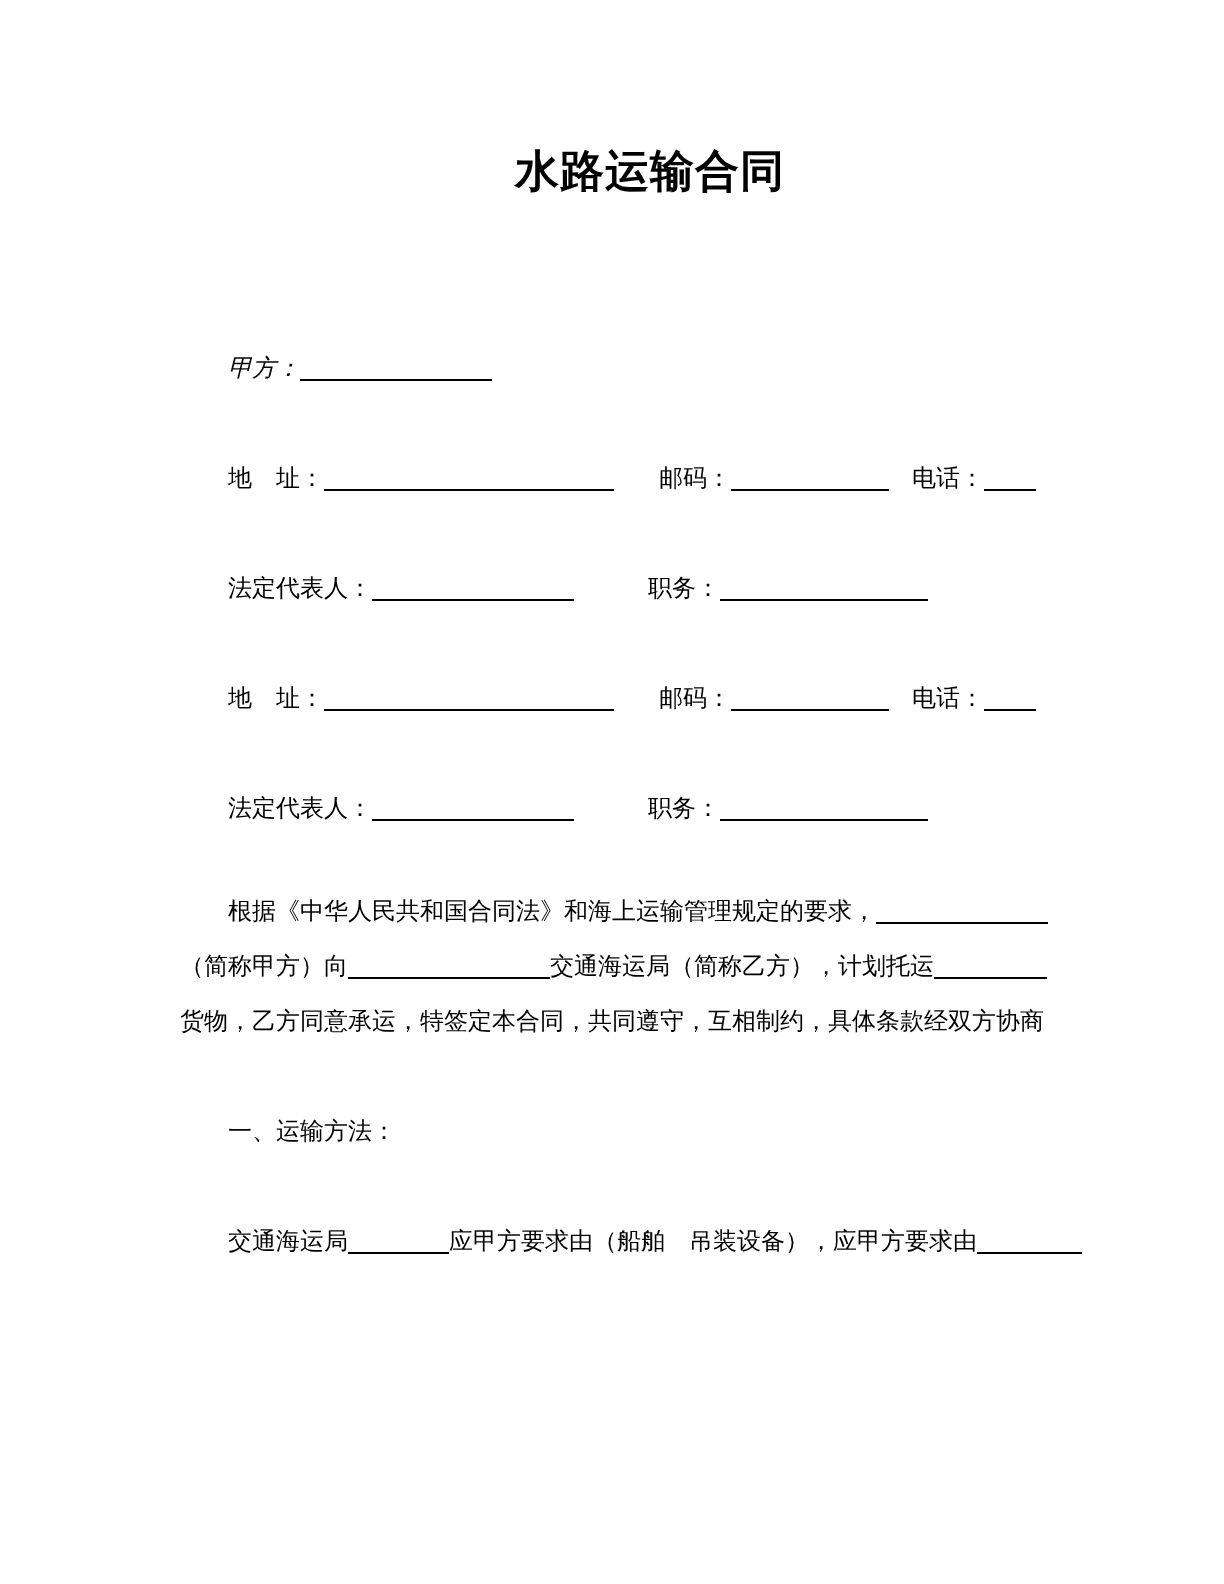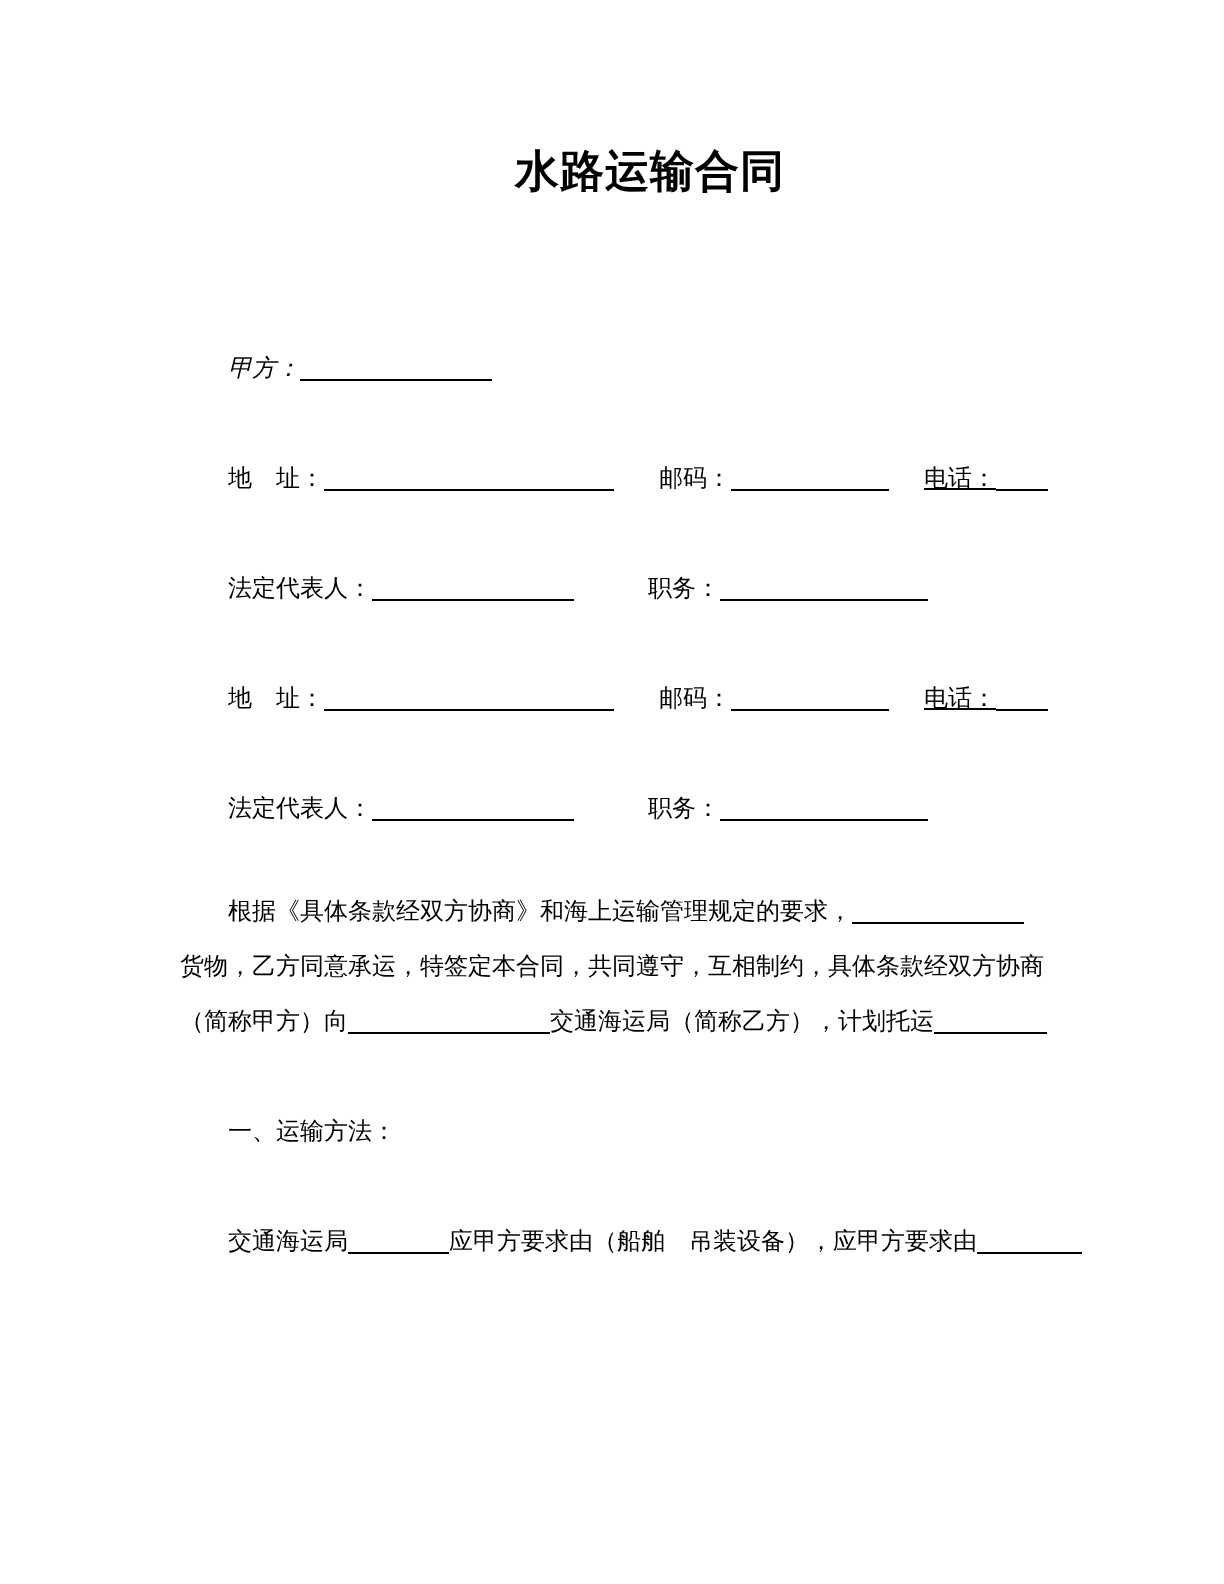--- a/index.html
+++ b/index.html
@@ -46,21 +46,21 @@
   .w-zip   { width:158px; }
   .w-phone { width:52px;  }
   .w-legal { width:202px; }
   .w-pos   { width:208px; }
   .w-p1    { width:172px; }
   .w-p2a   { width:202px; }
   .w-p2b   { width:113px; }
   .w-c1    { width:101px; }
   .w-c2    { width:105px; }
   .ml-zip   { margin-left:45px;text-align:right; }
-  .ml-phone { margin-left:35px;text-decoration:underline; }
+  .ml-phone { margin-left:23px; }
   .ml-pos   { margin-left:74px;margin-top:12px; }
   .para { margin-top:48px; }
   .pline {
     line-height:55px;
     white-space:nowrap;
   }
   .heading-row, .clause-row {
     margin-top:55px;
     line-height:55px;
     white-space:nowrap;
@@ -89,27 +89,27 @@
   <div class="row indent">
     <span>地　址：</span><span class="blank w-addr"></span><span class="ml-zip">邮码：</span><span class="blank w-zip"></span><span class="ml-phone">电话：</span><span class="blank w-phone"></span>
   </div>
 
   <div class="row indent">
     <span>法定代表人：</span><span class="blank w-legal"></span><span class="ml-pos">职务：</span><span class="blank w-pos"></span>
   </div>
 
   <div class="para">
     <div class="pline indent">
-      <span>根据《具体条款经双方协商》和海上运输管理规定的要求，</span><span class="blank w-p1"></span>
+      <span>根据《中华人民共和国合同法》和海上运输管理规定的要求，</span><span class="blank w-p1"></span>
+    </div>
+    <div class="pline">
+      <span>（简称甲方）向</span><span class="blank w-p2a"></span><span>交通海运局（简称乙方），计划托运</span><span class="blank w-p2b"></span>
     </div>
     <div class="pline">
       <span>货物，乙方同意承运，特签定本合同，共同遵守，互相制约，具体条款经双方协商</span>
-    </div>
-    <div class="pline">
-      <span>（简称甲方）向</span><span class="blank w-p2a"></span><span>交通海运局（简称乙方），计划托运</span><span class="blank w-p2b"></span>
     </div>
   </div>
 
   <div class="heading-row indent">
     <span>一、运输方法：</span>
   </div>
 
   <div class="clause-row indent">
     <span>交通海运局</span><span class="blank w-c1"></span><span>应甲方要求由（船舶　吊装设备），应甲方要求由</span><span class="blank w-c2"></span>
   </div>

